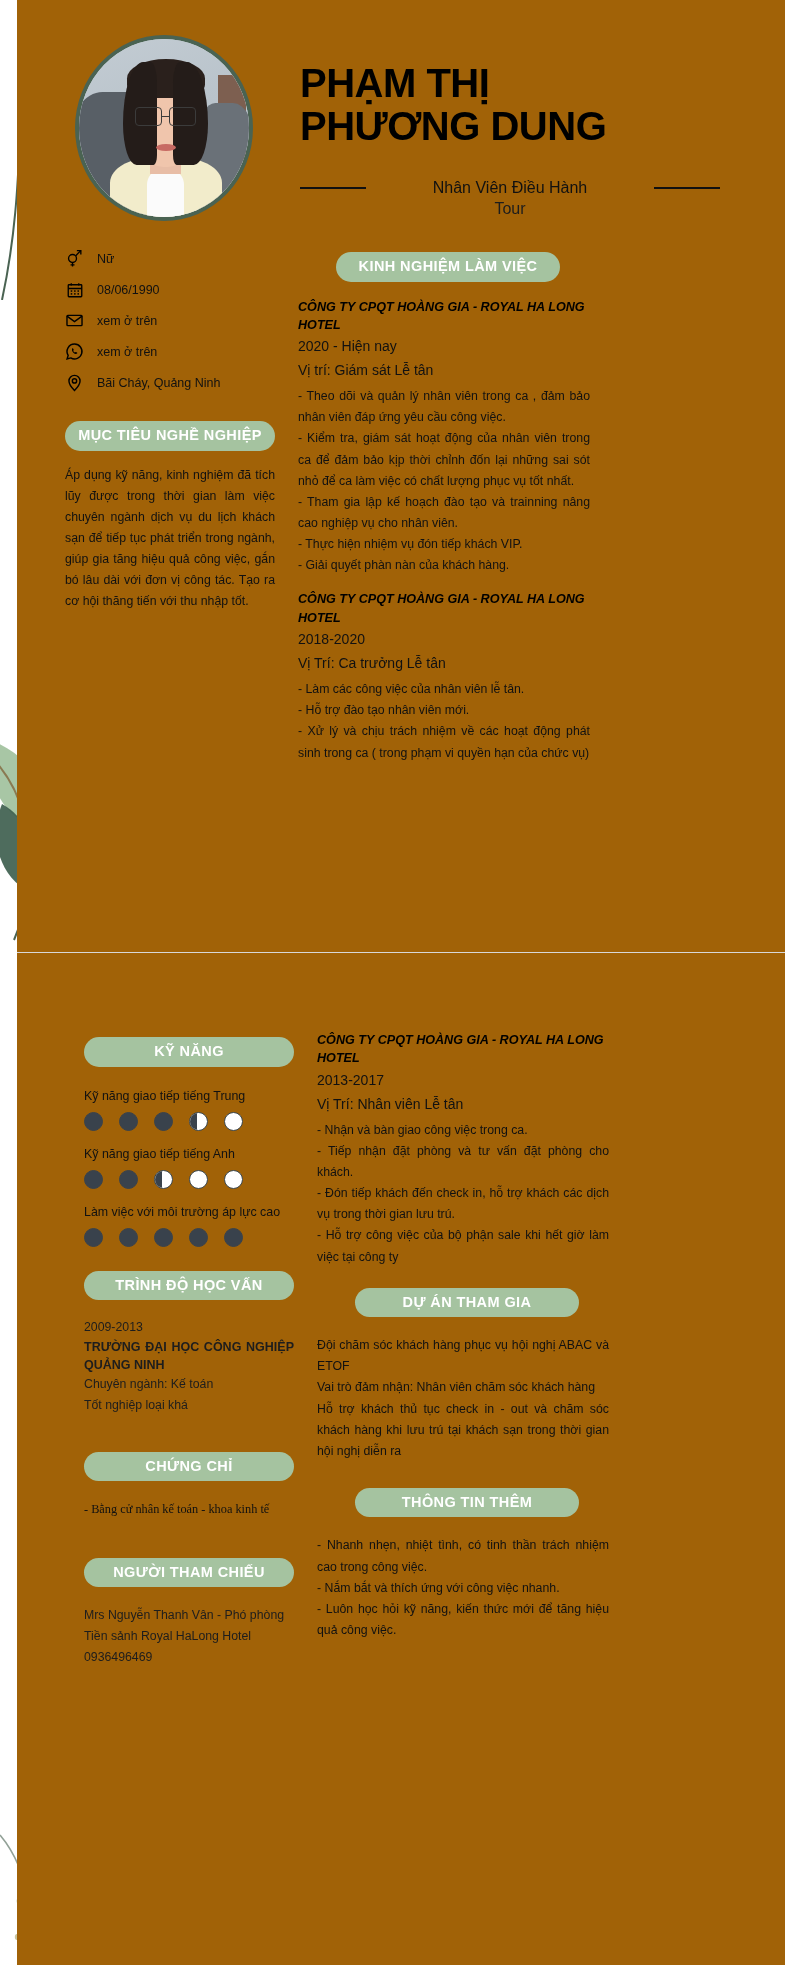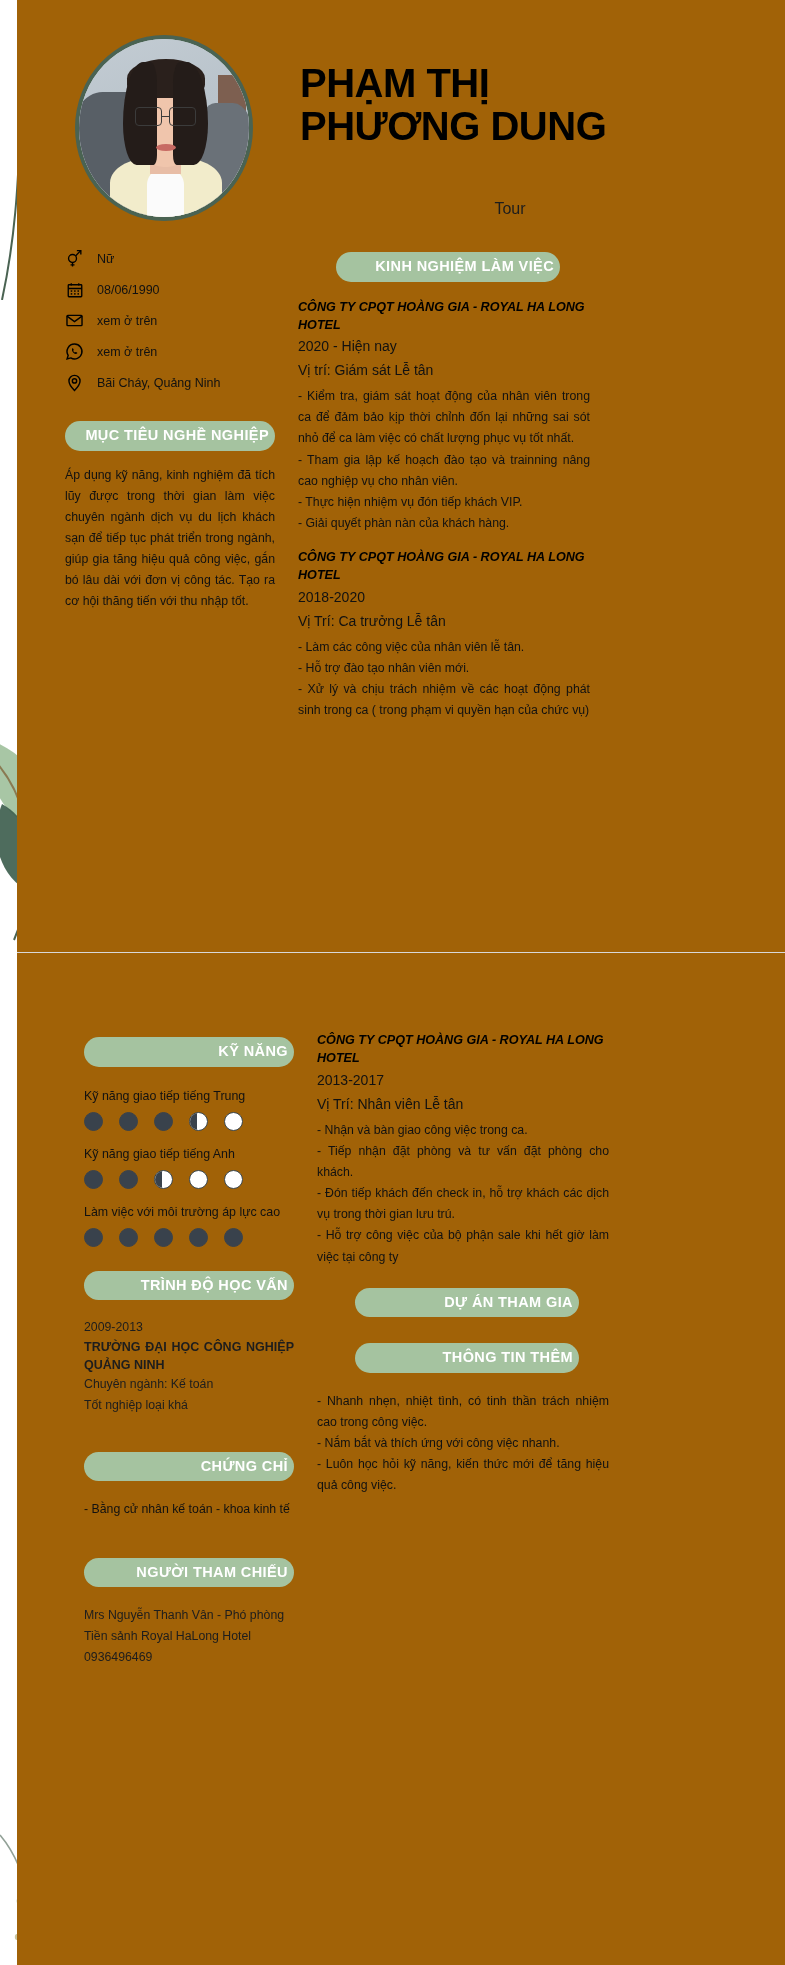--- a/index.html
+++ b/index.html
@@ -69,21 +69,21 @@
   .contact { margin-top:0; }
   .crow { display:flex; align-items:center; gap:13px; height:31px; }
   .crow .ico { width:19px; height:19px; flex:0 0 19px; display:flex; align-items:center; justify-content:center; }
   .crow .ico svg { display:block; }
   .crow .txt { font-size:12.5px; color:#111; }
 
   
   .pill {
     background:#a5c3a0; color:#fff; border-radius:17px;
     font-size:14.5px; font-weight:bold; letter-spacing:.4px;
-    text-align:right; padding:7px 6px 8px; line-height:1;
+    text-align:center; padding:7px 6px 8px; line-height:1;
   }
 
   
   .ptext { font-size:12.3px; line-height:1.72; color:#111; text-align:justify; }
   .ptext.left { text-align:left; }
   .role-title { font-size:12.6px; font-weight:bold; color:#000; line-height:1.45;font-style:italic; }
   .role-meta { font-size:14px; line-height:1.72; color:#111; }
   .bullets { font-size:12.3px; line-height:1.72; color:#111; text-align:justify; }
   .bullets .b { margin:0; }
 
@@ -201,20 +201,25 @@
             </div>
         <div class="ph-lip"></div>
       </div>
     </div>
 
     <div class="name-block">
       <div class="name-line">PHẠM THỊ</div>
       <div class="name-line">PHƯƠNG DUNG</div>
     </div>
 
+    <div class="title-rule">
+      <span class="bar"></span>
+      <span class="mid">Nhân Viên Điều Hành</span>
+      <span class="bar"></span>
+    </div>
     <div class="job-sub">Tour</div>
   </div>
 
   <div class="colL" style="top:243px;">
 
     <div class="contact">
       <div class="crow">
         <span class="ico">
           <svg width="19" height="19" viewBox="0 0 24 24" fill="none" stroke="#000" stroke-width="1.7">
             <circle cx="9.5" cy="12" r="5"></circle>
@@ -282,20 +287,21 @@
   </div>
 
   <div class="colR" style="top:252px;">
     <div class="pill" style="margin:0 0 0 38px; width:224px;">KINH NGHIỆM LÀM VIỆC</div>
 
     <div style="margin-top:16px;">
       <div class="role-title">CÔNG TY CPQT HOÀNG GIA - ROYAL HA LONG HOTEL</div>
       <div class="role-meta">2020 - Hiện nay</div>
       <div class="role-meta">Vị trí: Giám sát Lễ tân</div>
       <div class="bullets" style="margin-top:4px;">
+        <p class="b">- Theo dõi và quản lý nhân viên trong ca , đảm bảo nhân viên đáp ứng yêu cầu công việc.</p>
         <p class="b">- Kiểm tra, giám sát hoạt động của nhân viên trong ca để đảm bảo kịp thời chỉnh đốn lại những sai sót nhỏ để ca làm việc có chất lượng phục vụ tốt nhất.</p>
         <p class="b">- Tham gia lập kế hoạch đào tạo và trainning nâng cao nghiệp vụ cho nhân viên.</p>
         <p class="b">- Thực hiện nhiệm vụ đón tiếp khách VIP.</p>
         <p class="b">- Giải quyết phàn nàn của khách hàng.</p>
       </div>
     </div>
 
     <div style="margin-top:14px;">
       <div class="role-title">CÔNG TY CPQT HOÀNG GIA - ROYAL HA LONG HOTEL</div>
       <div class="role-meta">2018-2020</div>
@@ -358,21 +364,21 @@
       <div style="margin-top:17px;">
         <div class="edu-year">2009-2013</div>
         <div class="edu-school">TRƯỜNG ĐẠI HỌC CÔNG NGHIỆP QUẢNG NINH</div>
         <div class="edu-line">Chuyên ngành: Kế toán</div>
         <div class="edu-line">Tốt nghiệp loại khá</div>
       </div>
     </div>
 
     <div class="sec" style="margin-top:36px;">
       <div class="pill">CHỨNG CHỈ</div>
-      <div class="ptext left" style="margin-top:18px;">- Bằng cử nhân kế toán - khoa kinh tế</div>
+      <div class="ptext left" style="margin-top:18px;font-family:Liberation Serif, serif;">- Bằng cử nhân kế toán - khoa kinh tế</div>
     </div>
 
     <div class="sec" style="margin-top:37px;">
       <div class="pill">NGƯỜI THAM CHIẾU</div>
       <div style="margin-top:18px;">
         <div class="edu-line">Mrs Nguyễn Thanh Vân - Phó phòng</div>
         <div class="edu-line">Tiền sảnh Royal HaLong Hotel</div>
         <div class="edu-line">0936496469</div>
       </div>
     </div>
@@ -387,20 +393,25 @@
       <div class="bullets" style="margin-top:4px;">
         <p class="b">- Nhận và bàn giao công việc trong ca.</p>
         <p class="b">- Tiếp nhận đặt phòng và tư vấn đặt phòng cho khách.</p>
         <p class="b">- Đón tiếp khách đến check in, hỗ trợ khách các dịch vụ trong thời gian lưu trú.</p>
         <p class="b">- Hỗ trợ công việc của bộ phận sale khi hết giờ làm việc tại công ty</p>
       </div>
     </div>
 
     <div style="margin-top:20px;">
       <div class="pill" style="margin:0 0 0 38px; width:224px;">DỰ ÁN THAM GIA</div>
+      <div class="bullets" style="margin-top:18px;">
+        <p class="b">Đội chăm sóc khách hàng phục vụ hội nghị ABAC và ETOF</p>
+        <p class="b">Vai trò đảm nhận: Nhân viên chăm sóc khách hàng</p>
+        <p class="b">Hỗ trợ khách thủ tục check in - out và chăm sóc khách hàng khi lưu trú tại khách sạn trong thời gian hội nghị diễn ra</p>
+      </div>
     </div>
 
     <div style="margin-top:26px;">
       <div class="pill" style="margin:0 0 0 38px; width:224px;">THÔNG TIN THÊM</div>
       <div class="bullets" style="margin-top:18px;">
         <p class="b">- Nhanh nhẹn, nhiệt tình, có tinh thần trách nhiệm cao trong công việc.</p>
         <p class="b">- Nắm bắt và thích ứng với công việc nhanh.</p>
         <p class="b">- Luôn học hỏi kỹ năng, kiến thức mới để tăng hiệu quả công việc.</p>
       </div>
     </div>

